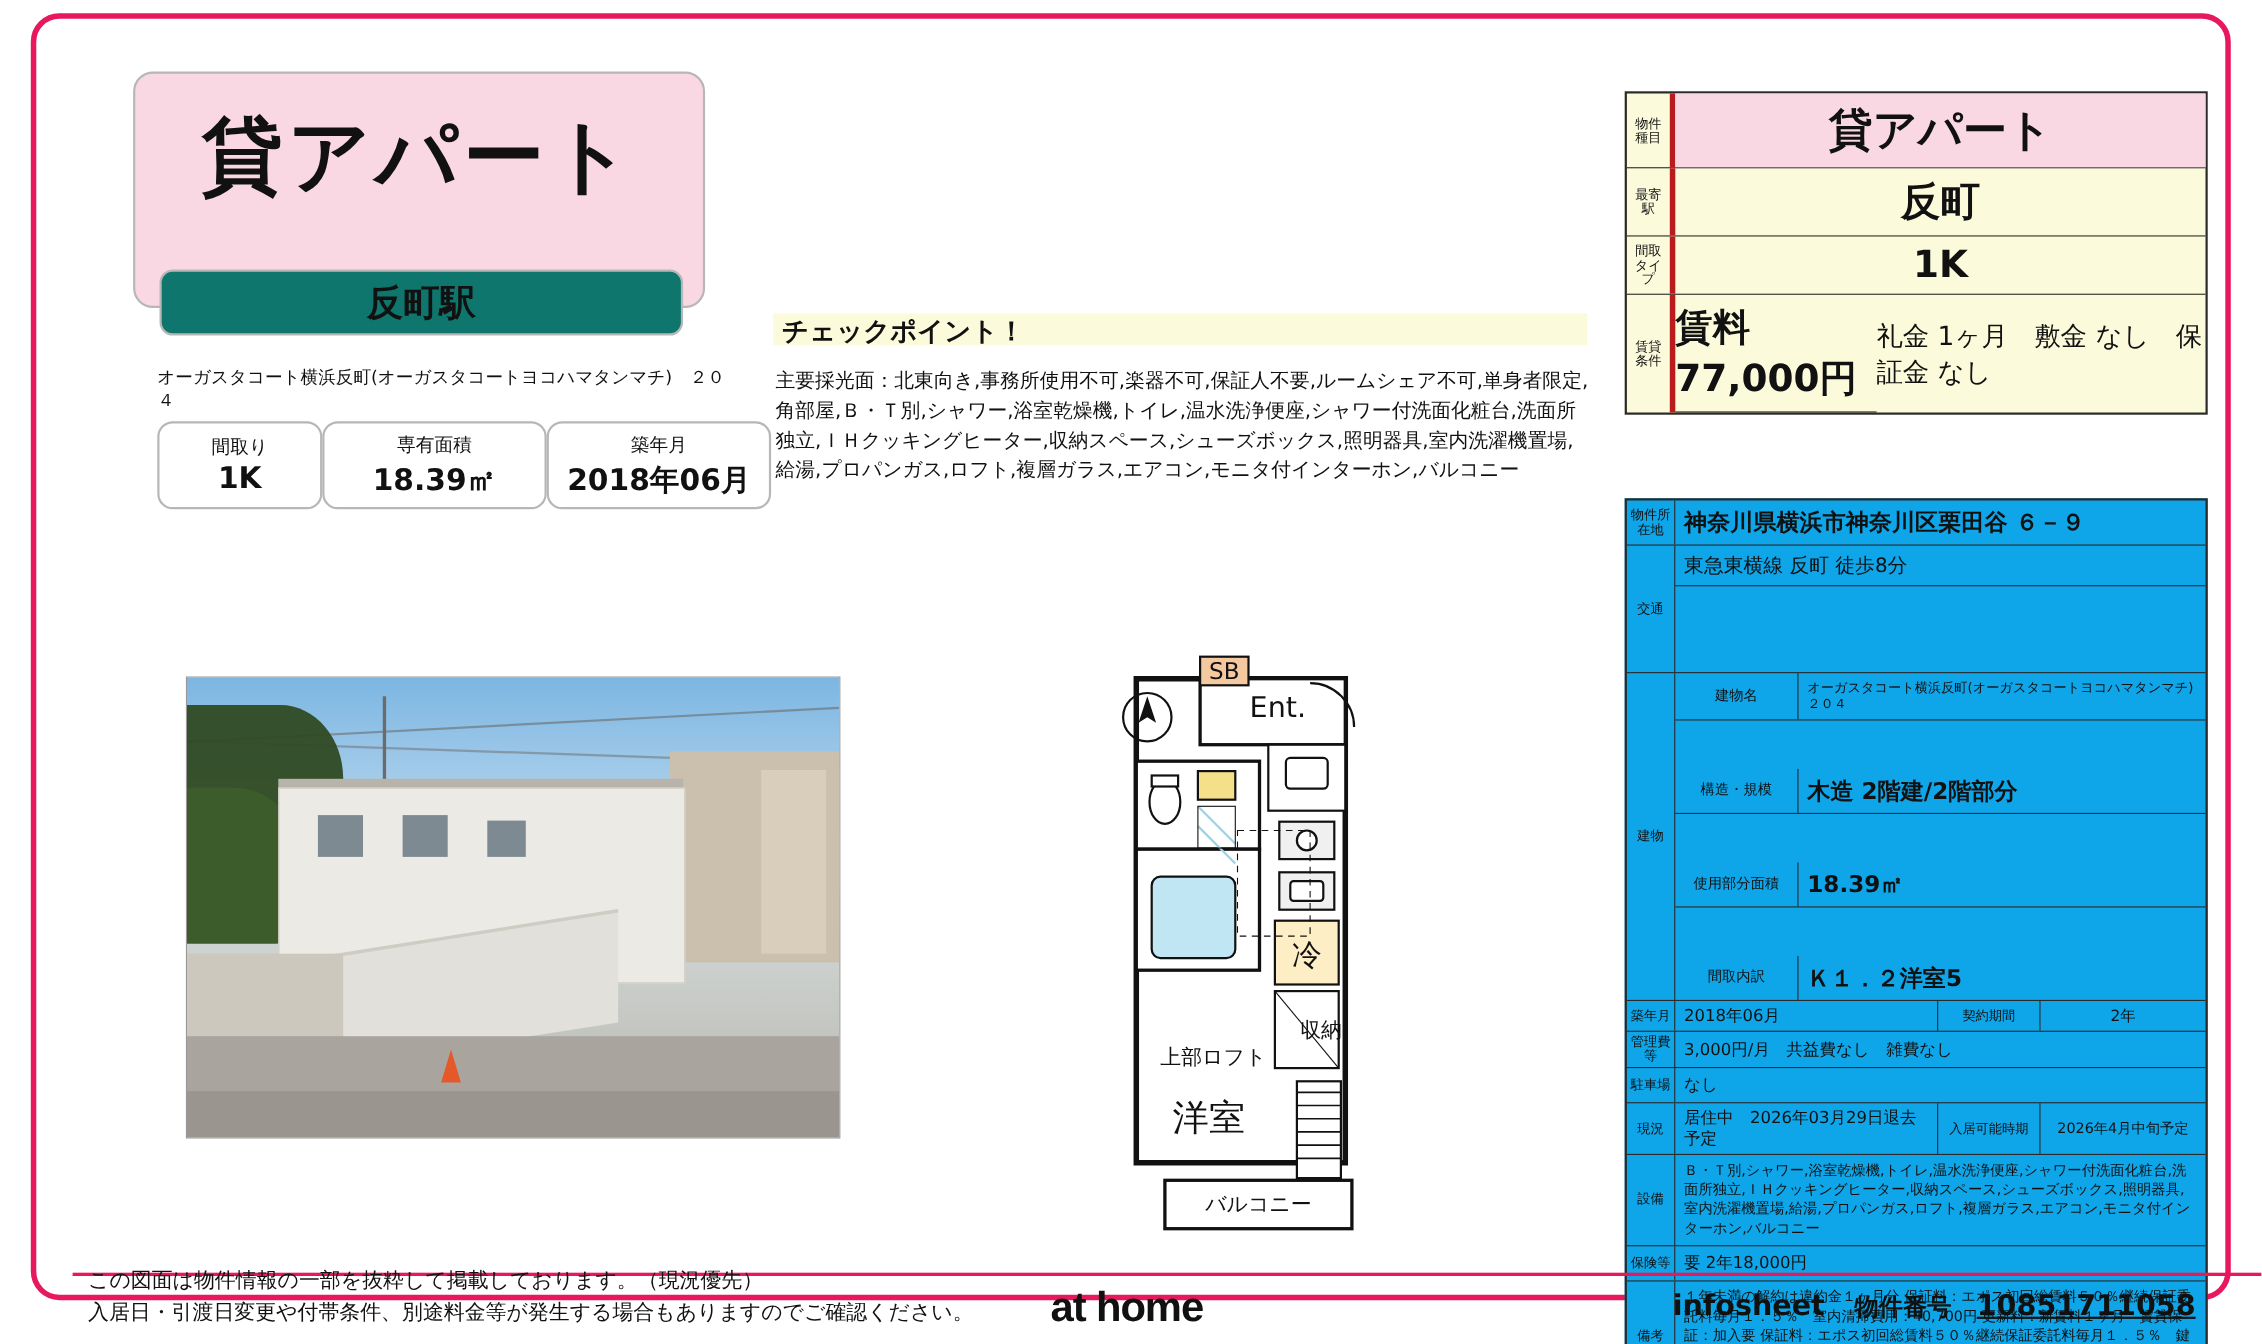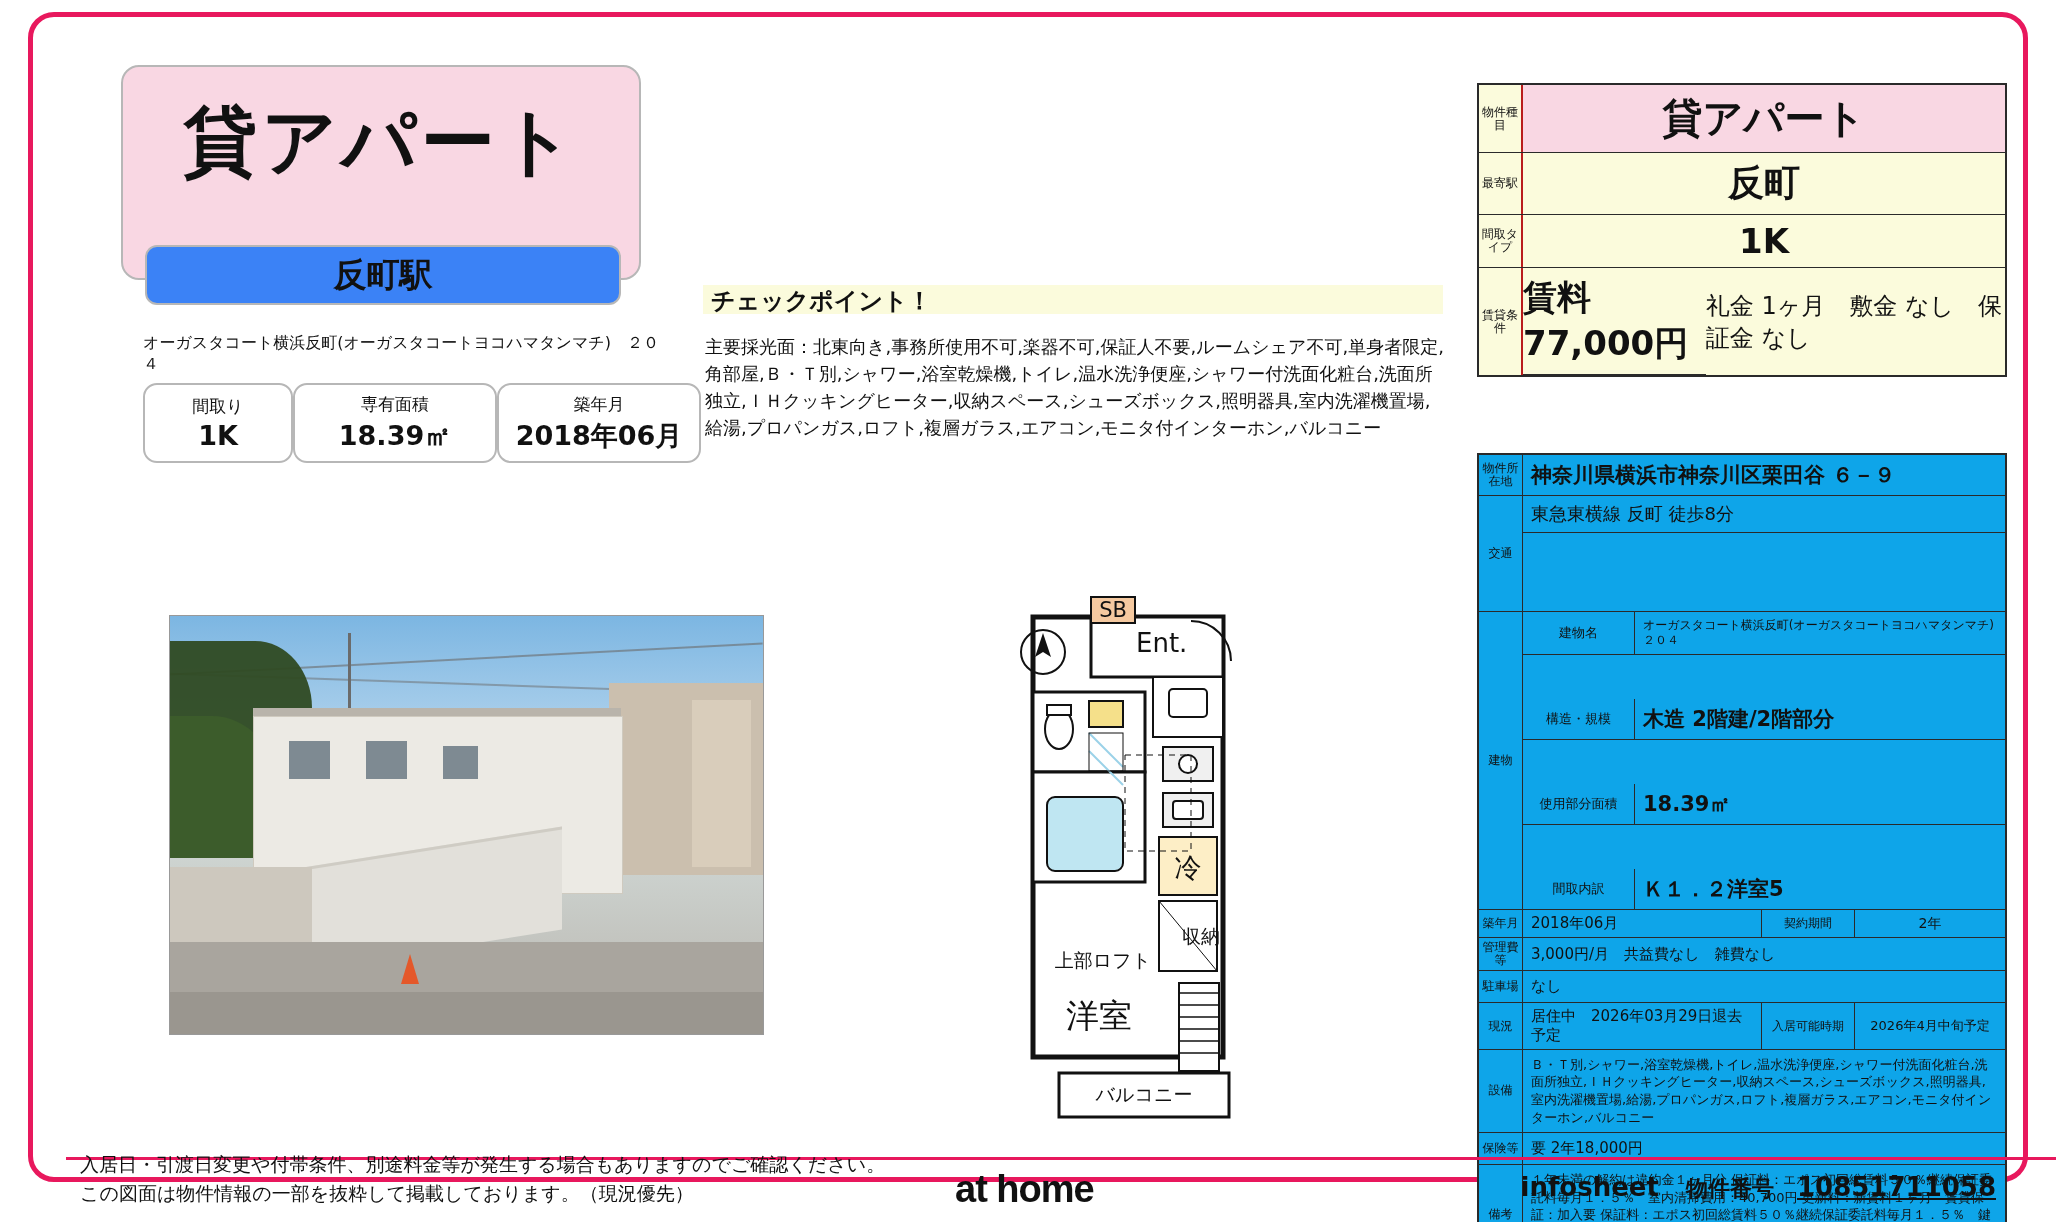--- a/index.html
+++ b/index.html
@@ -23,21 +23,21 @@
     background:#f9d7e3;border:2px solid #b7b7b7;border-radius:18px;
     box-sizing:border-box;
   }
   .badge-title{
     text-align:center;font-size:74px;font-weight:bold;letter-spacing:4px;
     margin-top:26px;color:#111;
     font-family:"DejaVu Sans",sans-serif;
   }
   .badge-station{
     position:absolute;left:22px;top:178px;width:476px;height:60px;
-    background:#3b82f6;border:2px solid #b7b7b7;border-radius:12px;
+    background:#0f766e;border:2px solid #b7b7b7;border-radius:12px;
     display:flex;align-items:center;justify-content:center;
     font-size:33px;font-weight:bold;
     font-family:"DejaVu Sans",sans-serif;
     box-sizing:border-box;
   }
   .bldg-name{
     position:absolute;left:110px;top:316px;width:520px;
     font-size:16px;letter-spacing:0px;color:#111;
     font-family:"DejaVu Sans",sans-serif;
   }
@@ -102,21 +102,21 @@
   
   .rt{
     position:absolute;left:1444px;top:66px;width:530px;
     border:2px solid #2a2a2a;box-sizing:border-box;
     background:#fbfbdc;
     font-family:"DejaVu Sans",sans-serif;
   }
   .rt .row{display:flex;border-bottom:1px solid #2a2a2a;}
   .rt .row:last-child{border-bottom:none;}
   .rt .lcell{
-    width:44px;flex:0 0 44px;border-right:2px solid #b91c1c;
+    width:44px;flex:0 0 44px;border-right:5px solid #b91c1c;
     display:flex;align-items:center;justify-content:center;
     font-size:12px;line-height:1.05;text-align:center;padding:4px 2px;
     box-sizing:border-box;writing-mode:horizontal-tb;
   }
   .rt .vcell{
     flex:1;display:flex;align-items:center;justify-content:center;
     box-sizing:border-box;padding:6px 4px;
   }
   .r-type{background:#f9d7e3;font-size:40px;font-weight:bold;}
   .r-sta{font-size:36px;font-weight:bold;}
@@ -388,22 +388,22 @@
     <div class="row">
       <div class="k">備考</div>
       <div class="note">１年未満の解約は違約金１ヶ月分 保証料：エポス初回総賃料５０％継続保証委託料毎月１．５％　室内清掃費用：40,700円 更新料：新賃料１ヶ月　賃貸保証：加入要 保証料：エポス初回総賃料５０％継続保証委託料毎月１．５％　鍵交換代等：有34,400円～　利用駅１：東急東横線 東白楽 徒歩16分　利用駅２：ＪＲ京浜東北・根岸線 東神奈川 徒歩18分</div>
     </div>
   </div>
 
   <div class="hr-foot"></div>
 </div>
 
 <div class="footer-note">
+  <div>この図面は物件情報の一部を抜粋して掲載しております。（現況優先）</div>
   <div>入居日・引渡日変更や付帯条件、別途料金等が発生する場合もありますのでご確認ください。</div>
-  <div>この図面は物件情報の一部を抜粋して掲載しております。（現況優先）</div>
 </div>
 
 <div class="athome">
   <span>at home</span>
 </div>
 
 <div class="infosheet">
   <span>infosheet</span>
   <span style="margin-left:18px;font-size:22px">物件番号</span>
   <span class="num">10851711058</span>

